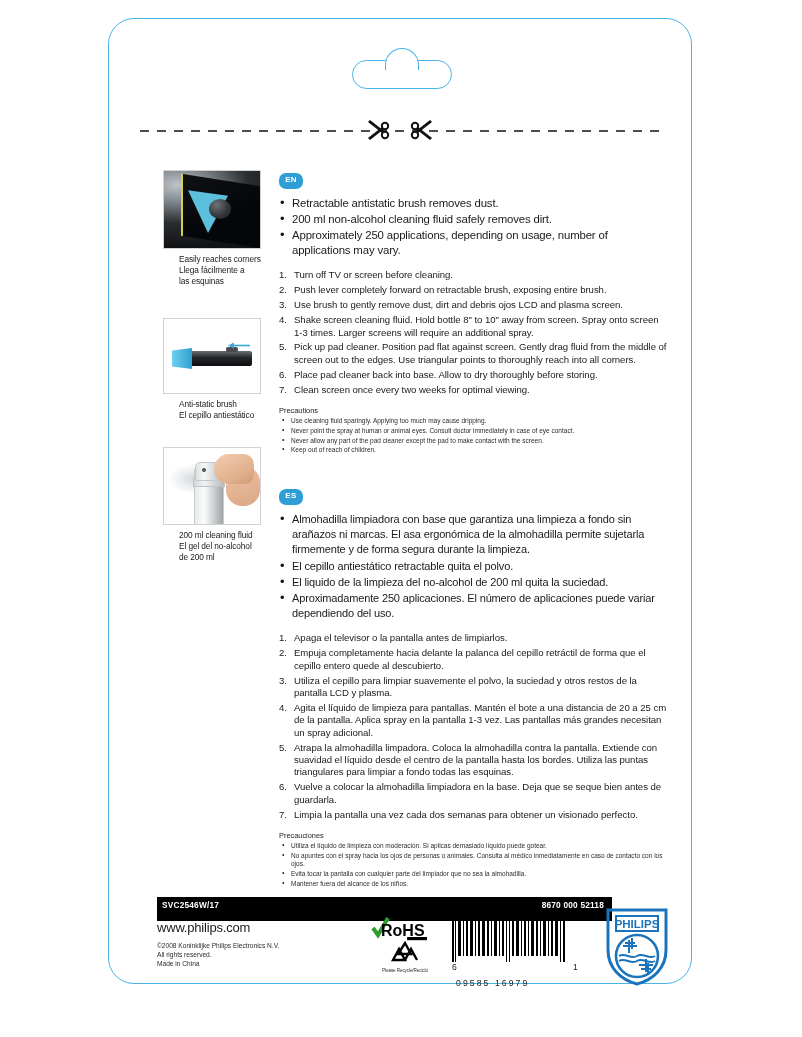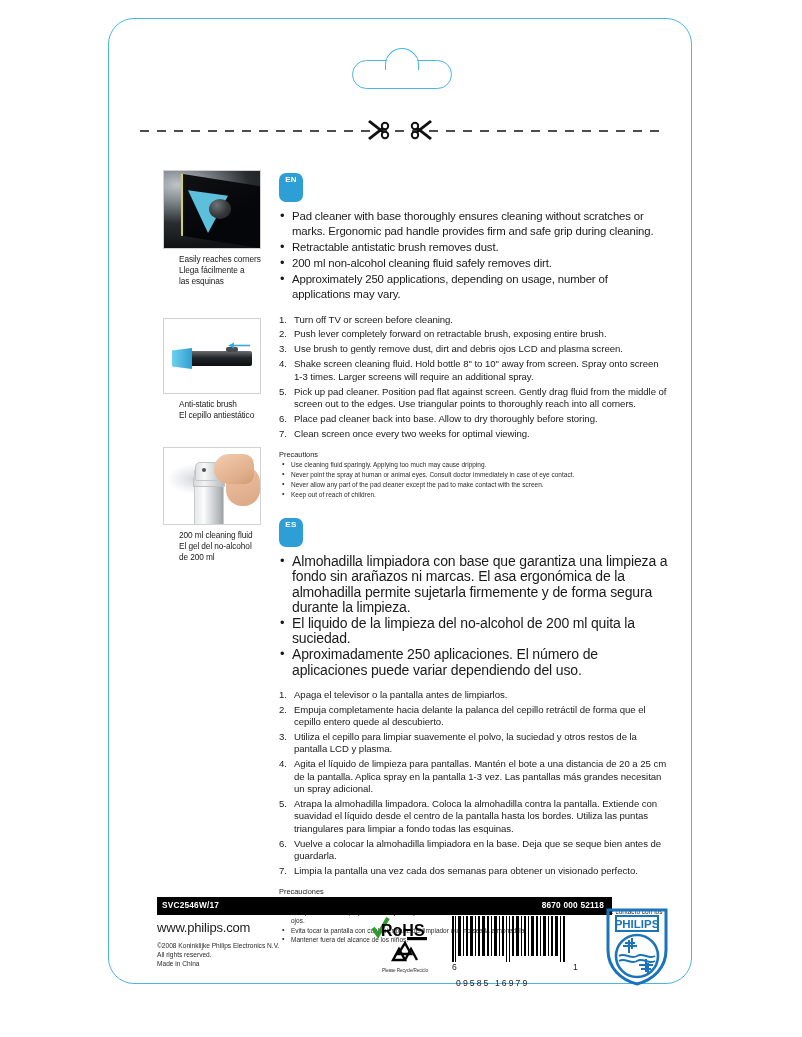--- a/index.html
+++ b/index.html
@@ -223,21 +223,21 @@
   
   #text-col {
     position: absolute;
     left: 279px;
     top: 168px;
     width: 390px;
   }
 
   .lang-badge {
     display: inline-block;
-    width: 24px; height: 29px;
+    width: 24px; height: 16px;
     line-height: 13px;
     border-radius: 7px;
     background: #2d9ed6;
     color: #fff;
     font-size: 8px;
     font-weight: bold;
     text-align: center;
     letter-spacing: .3px;
   }
 
@@ -304,30 +304,30 @@
     color: #2b2b2b;
   }
   ul.prec-list > li::before {
     content: "•";
     position: absolute;
     left: 3px;
     top: -1px;
     font-size: 7px;
   }
 
-  #es-section { margin-top: 14px; }
-  #es-section ul.feature-list > li { font-size: 14px; line-height: 15.2px; }
+  #es-section { margin-top: 29px; }
+  #es-section ul.feature-list > li { font-size: 11px; line-height: 15.2px; }
 
   
   #model-bar {
     position: absolute;
     left: 157px;
     top: 897px;
     width: 455px;
-    height: 18px;
+    height: 24px;
     background: #000;
     color: #fff;
     font-size: 8.3px;
     font-weight: bold;
     letter-spacing: .2px;
   }
   #model-bar .m-left  { position: absolute; left: 5px;  top: 3px; }
   #model-bar .m-right { position: absolute; right: 8px; top: 3px; }
 
   #footer-url {
@@ -446,21 +446,20 @@
     <div>de 200 ml</div>
   </div>
 </div>
 
 <div id="text-col">
 
   <div id="en-section">
     <span class="lang-badge">EN</span>
 
     <ul class="feature-list">
-      <li>Pad cleaner with base thoroughly ensures cleaning without scratches or marks. Ergonomic pad handle provides firm and safe grip during cleaning.</li>
       <li>Retractable antistatic brush removes dust.</li>
       <li>200 ml non-alcohol cleaning fluid safely removes dirt.</li>
       <li>Approximately 250 applications, depending on usage, number of applications may vary.</li>
     </ul>
 
     <ol class="steps">
       <li>Turn off TV or screen before cleaning.</li>
       <li>Push lever completely forward on retractable brush, exposing entire brush.</li>
       <li>Use brush to gently remove dust, dirt and debris ojos LCD and plasma screen.</li>
       <li>Shake screen cleaning fluid. Hold bottle 8" to 10" away from screen. Spray onto screen 1-3 times. Larger screens will require an additional spray.</li>
@@ -476,20 +475,21 @@
       <li>Never allow any part of the pad cleaner except the pad to make contact with the screen.</li>
       <li>Keep out of reach of children.</li>
     </ul>
   </div>
 
   <div id="es-section">
     <span class="lang-badge">ES</span>
 
     <ul class="feature-list">
       <li>Almohadilla limpiadora con base que garantiza una limpieza a fondo sin arañazos ni marcas. El asa ergonómica de la almohadilla permite sujetarla firmemente y de forma segura durante la limpieza.</li>
+      <li>El cepillo antiestático retractable quita el polvo.</li>
       <li>El liquido de la limpieza del no-alcohol de 200 ml quita la suciedad.</li>
       <li>Aproximadamente 250 aplicaciones. El número de aplicaciones puede variar dependiendo del uso.</li>
     </ul>
 
     <ol class="steps">
       <li>Apaga el televisor o la pantalla antes de limpiarlos.</li>
       <li>Empuja completamente hacia delante la palanca del cepillo retráctil de forma que el cepillo entero quede al descubierto.</li>
       <li>Utiliza el cepillo para limpiar suavemente el polvo, la suciedad y otros restos de la pantalla LCD y plasma.</li>
       <li>Agita el líquido de limpieza para pantallas. Mantén el bote a una distancia de 20 a 25 cm de la pantalla.  Aplica spray en la pantalla 1-3 vez. Las pantallas más grandes necesitan un spray adicional.</li>
       <li>Atrapa la almohadilla limpadora. Coloca la almohadilla contra la pantalla. Extiende con suavidad el líquido desde el centro de la pantalla hasta los bordes. Utiliza las puntas triangulares para limpiar a fondo todas las esquinas.</li>

